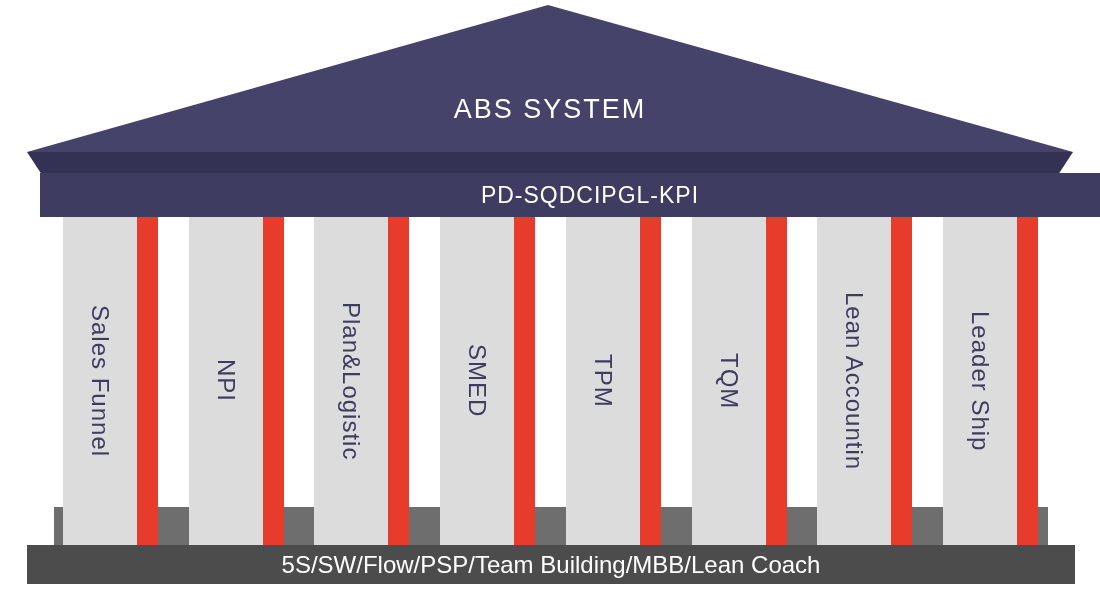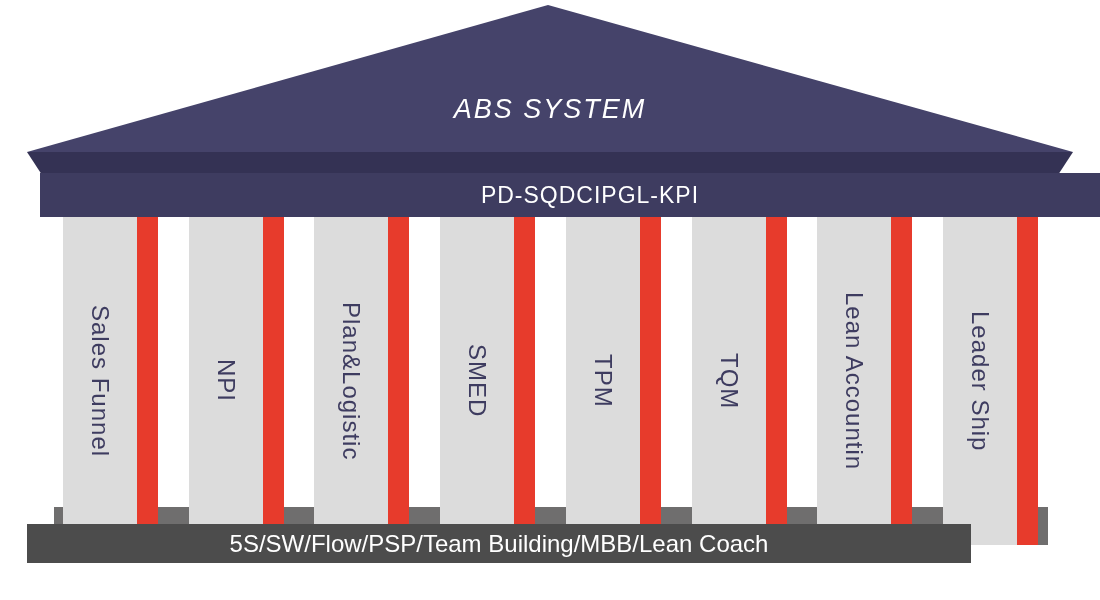--- a/index.html
+++ b/index.html
@@ -24,21 +24,20 @@
   .roof-title {
     position: absolute;
     top: 94px;
     left: 0;
     width: 100%;
     text-align: center;
     color: #ffffff;
     font-size: 27px;
     letter-spacing: 2px;
     z-index: 4;
-    font-style: italic;
   }
   .beam {
     position: absolute;
     left: 40px;
     top: 173px;
     width: 1100px;
     height: 44px;
     background: var(--beam, #3E3C60);
     color: #ffffff;
     display: flex;
@@ -93,22 +92,22 @@
     left: 54px;
     top: 507px;
     width: 994px;
     height: 38px;
     background: var(--base-step, #6F6E6E);
     z-index: 1;
   }
   .base {
     position: absolute;
     left: 27px;
-    top: 524px;
-    width: 944px;
+    top: 545px;
+    width: 1048px;
     height: 39px;
     background: var(--base, #4C4C4C);
     color: #ffffff;
     display: flex;
     align-items: center;
     justify-content: center;
     font-size: 24px;
     z-index: 3;
   }
 </style>

